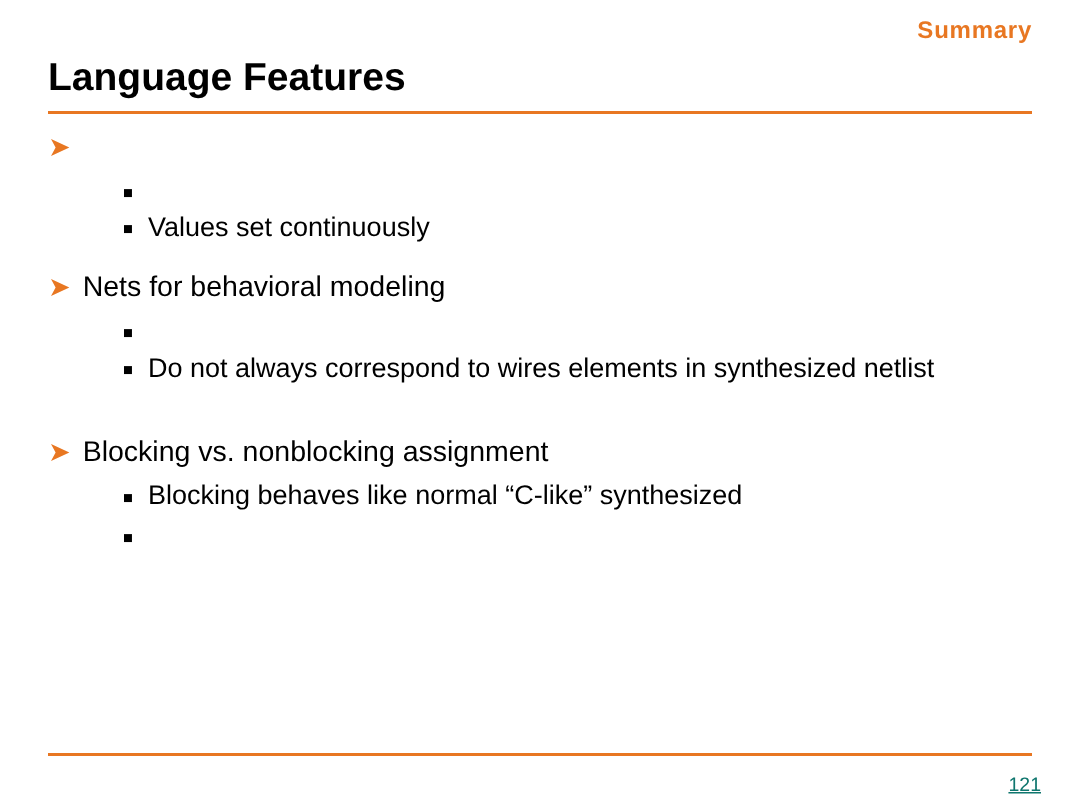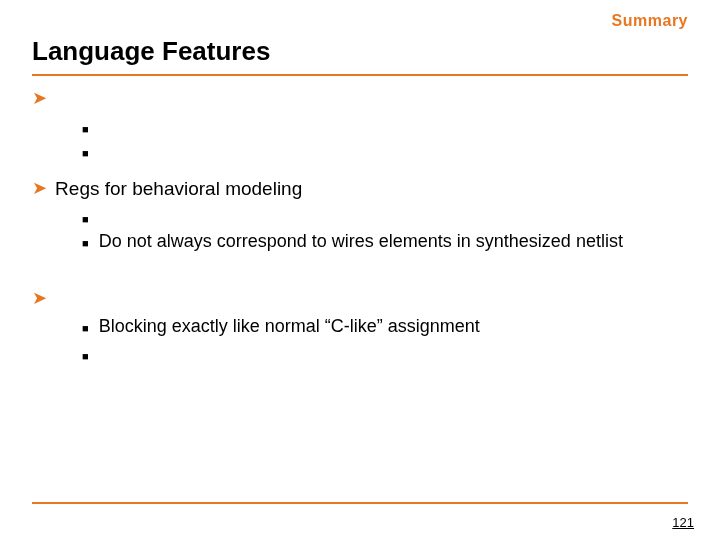--- a/index.html
+++ b/index.html
@@ -74,61 +74,63 @@
     font-size: 11px;
     margin-right: 10px;
     margin-top: 6px;
     flex-shrink: 0;
   }
   .page-num {
     position: absolute;
     right: 26px;
     bottom: 10px;
     font-size: 13px;
-    color: #000000;
+    color: #0f766e;
     text-decoration: underline;
   }
 </style>
 </head>
 <body>
 
 <div class="header-label">Summary</div>
 <div class="title">Language Features</div>
 <div class="rule rule-top"></div>
 
 <div class="content">
 
   <div class="l1">
     <span class="chev">➤</span>
   </div>
   <div class="l2">
     <span class="sq">■</span>
   </div>
   <div class="l2">
     <span class="sq">■</span>
+    <span>Values set continuously</span>
   </div>
 
   <div class="l1 gap">
     <span class="chev">➤</span>
-    <span>Regs for behavioral modeling</span>
+    <span>Nets for behavioral modeling</span>
   </div>
   <div class="l2">
     <span class="sq">■</span>
   </div>
   <div class="l2">
     <span class="sq">■</span>
     <span>Do not always correspond to wires elements in synthesized netlist</span>
   </div>
 
   <div class="l1 biggap">
     <span class="chev">➤</span>
+    <span>Blocking vs. nonblocking assignment</span>
   </div>
   <div class="l2">
     <span class="sq">■</span>
-    <span>Blocking exactly like normal “C-like” assignment</span>
+    <span>Blocking behaves like normal “C-like” synthesized</span>
   </div>
   <div class="l2">
     <span class="sq">■</span>
   </div>
 
 </div>
 
 <div class="rule rule-bottom"></div>
 <div class="page-num">121</div>
 

